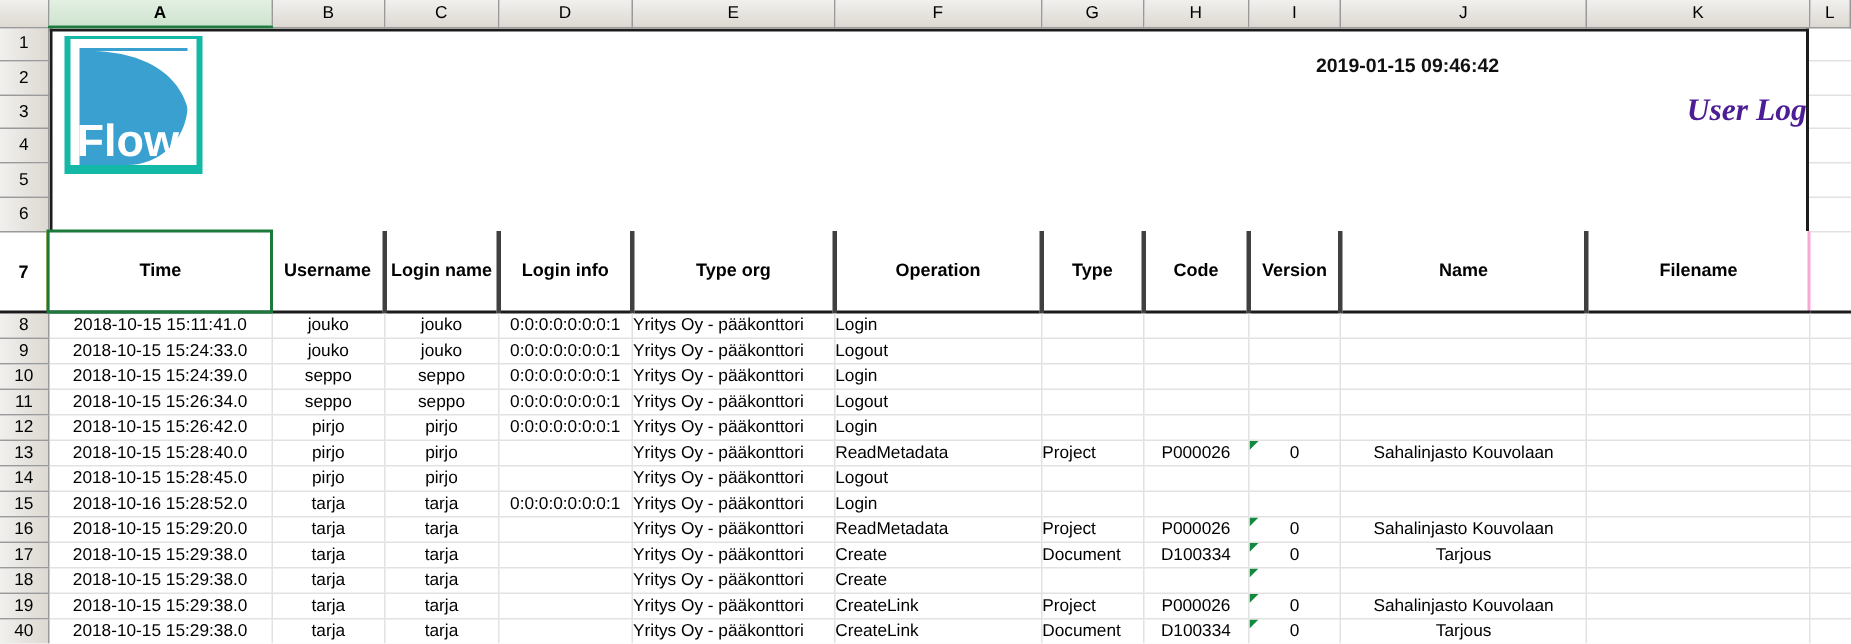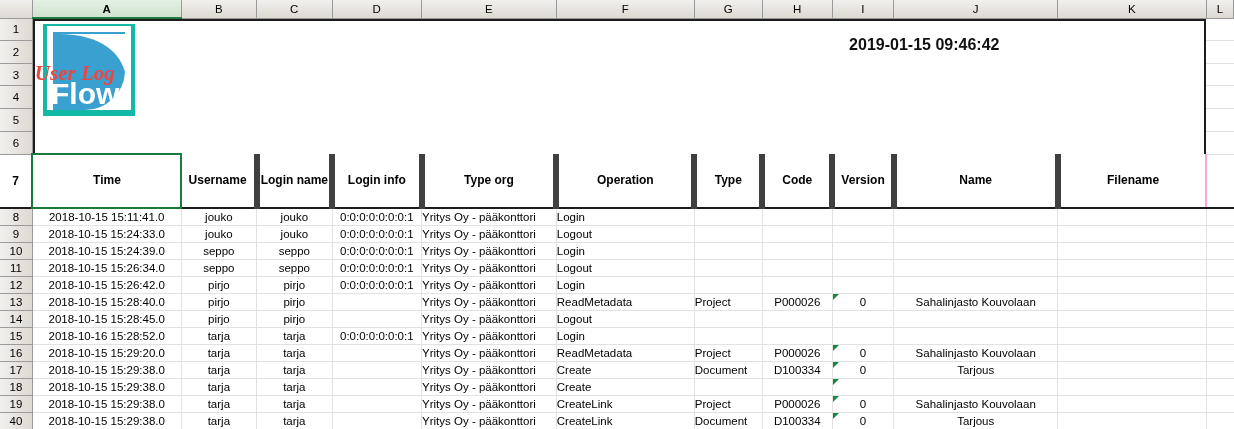--- a/index.html
+++ b/index.html
@@ -97,49 +97,50 @@
     top: 3px;
     width: 92px;
     height: 92px;
     background: #14b8a6;
     overflow: hidden;
   }
   .logo-title {
     position: absolute;
     left: 0; right: 0;
     top: 40px;
-    text-align: left;
+    text-align: right;
     font-family: "Liberation Serif", serif;
     font-style: italic;
     font-weight: bold;
     font-size: 21px;
-    color: #ef4444;
+    color: #4c1d95;
+    padding-left: 32px;
   }
   .banner-date {
     position: absolute;
     right: 205px;
     top: 15px;
-    font-size: 16px;
+    font-size: 13px;
     font-weight: bold;
     color: #111;
   }
 
   
   tr.hdr td {
     height: 52px;
     font-weight: bold;
     font-size: 12px;
     text-align: center;
     border-right: 1px solid #1c1c1c;
     border-bottom: 2px solid #1c1c1c;
     background: #ffffff;
   }
   tr.hdr td.first { border-left: 2px solid #eab308; }
   tr.hdr td.last  { border-right: 2px solid #f9a8d4; }
-  tr.hdr td.vline { border-right: 6px solid #404040; }
+  tr.hdr td.vline { border-right: 3px solid #404040; }
 
   
   .selbox {
     position: absolute;
     border: 2px solid #1a7a3c;
     pointer-events: none;
     box-sizing: border-box;
   }
 
   

